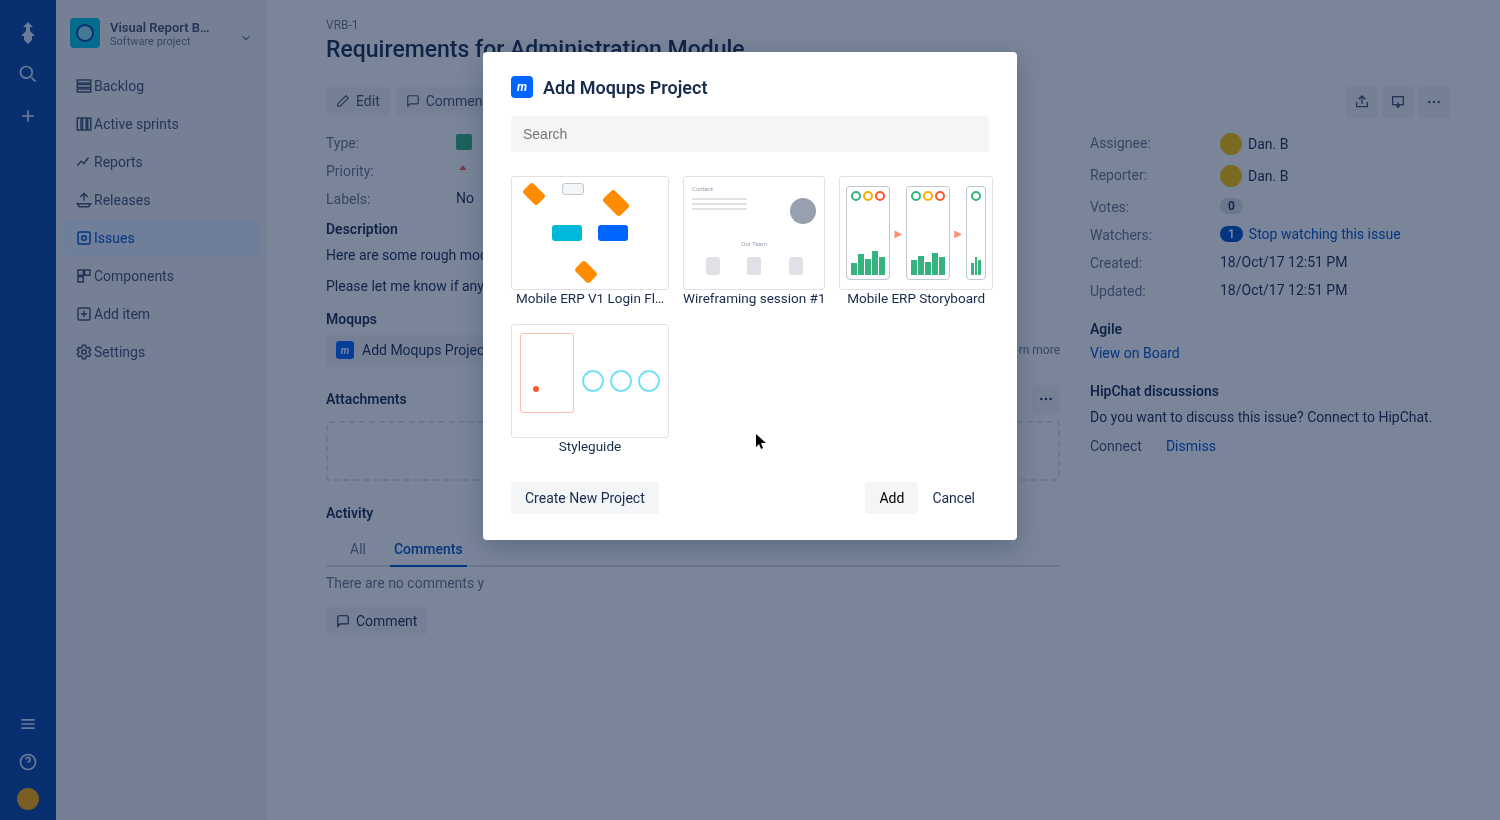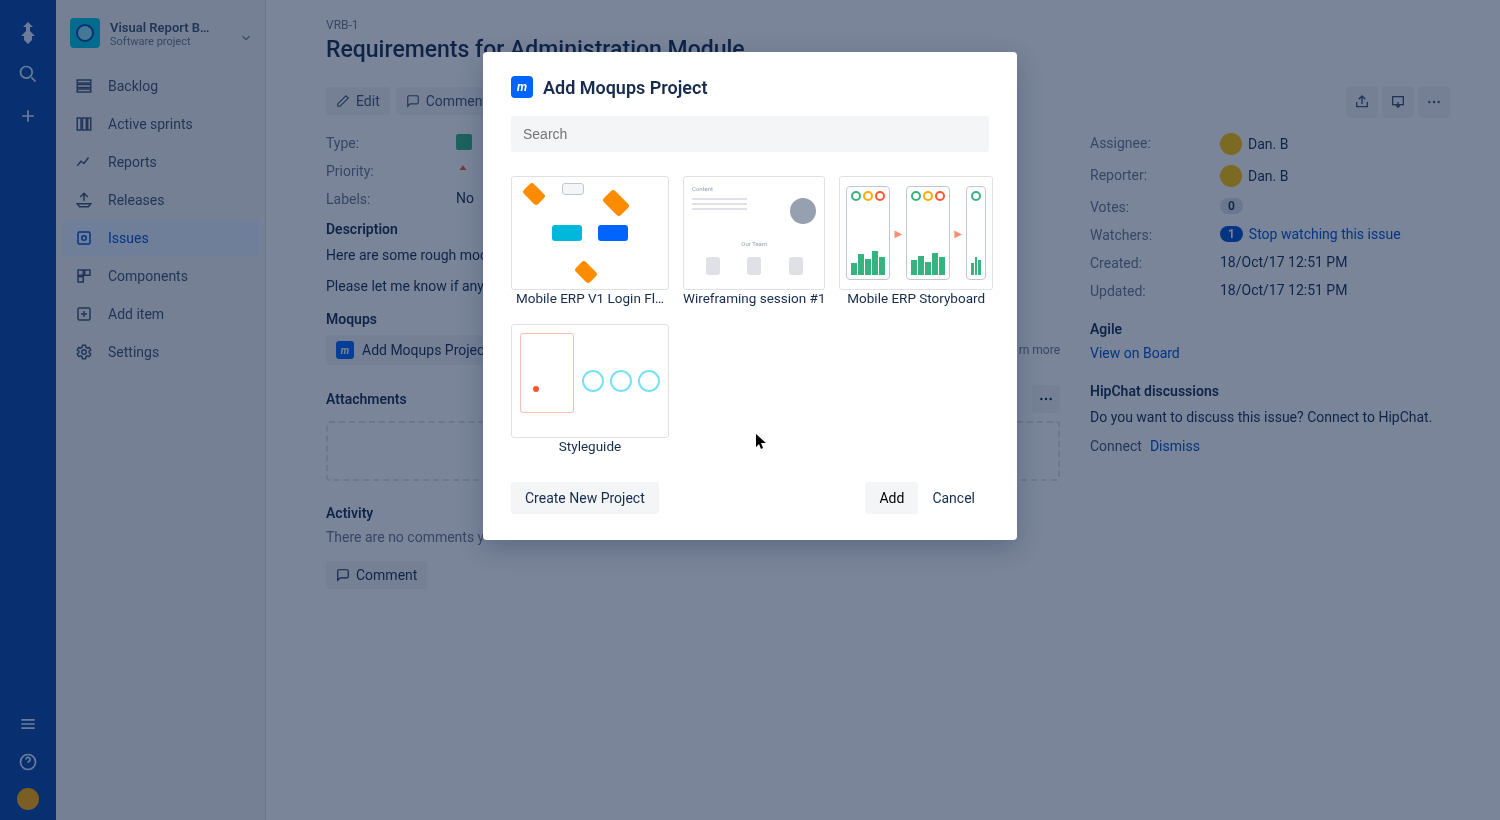--- a/index.html
+++ b/index.html
@@ -14,21 +14,21 @@
 
 .project-sidebar { position: absolute; left: 56px; top: 0; width: 210px; height: 820px; background: #f4f5f7; border-right: 1px solid #dfe1e6; }
 .project-head { display: flex; align-items: flex-end; padding: 18px 12px 16px 14px; gap: 10px; }
 .proj-avatar { width: 30px; height: 30px; border-radius: 4px; background: #00c7e6; display:flex; align-items:center; justify-content:center; }
 .proj-avatar-inner { width: 18px; height: 18px; border-radius:50%; background:#fff8; border:2px solid #0747a6; }
 .proj-meta { flex:1; overflow:hidden; }
 .proj-name { font-weight:600; font-size:13px; white-space:nowrap; overflow:hidden; text-overflow:ellipsis; color:#42526e;}
 .proj-type { font-size:11px; color:#6b778c; }
 .chev { color:#6b778c; }
 .side-items { padding: 4px 6px; }
-.side-item { display:flex; align-items:center; gap:14px; padding:8px 12px; border-radius:4px; color:#42526e; cursor:pointer; margin-bottom:2px;}
+.side-item { display:flex; align-items:center; gap:0; padding:8px 12px; border-radius:4px; color:#42526e; cursor:pointer; margin-bottom:2px;}
 .side-item.active { background:#e6f0ff; color:#0052cc; }
 .side-item .sicn { width:20px; height:20px; display:flex; align-items:center; justify-content:center; }
 
 
 .main { position:absolute; left:266px; top:0; right:0; height:820px; padding: 18px 50px 0 60px; }
 .breadcrumb { font-size:12px; color:#6b778c; margin-bottom:4px; }
 .issue-title { font-size:23px; font-weight:500; margin-bottom:24px; color:#172b4d;}
 .toolbar { display:flex; gap:6px; margin-bottom:18px; }
 .tbtn { display:flex; align-items:center; gap:6px; background:#f4f5f7; border-radius:3px; padding:6px 10px; font-size:14px; color:#42526e; cursor:pointer;}
 .main-body { display:flex; gap:30px; }
@@ -316,20 +316,24 @@
             <svg width="16" height="16" viewBox="0 0 24 24" fill="currentColor">
               <circle cx="5" cy="12" r="1.8"></circle>
               <circle cx="12" cy="12" r="1.8"></circle>
               <circle cx="19" cy="12" r="1.8"></circle>
             </svg>
           </div>
       </div>
       <div class="attach-zone"></div>
 
       <div class="section-h" style="margin-top:24px">Activity</div>
+      <div class="tabs">
+        <div class="tab">All</div>
+        <div class="tab active">Comments</div>
+      </div>
       <div class="empty-c">There are no comments y</div>
       <div class="comment-btn">
           <svg width="14" height="14" viewBox="0 0 24 24" fill="none" stroke="currentColor" stroke-width="2">
             <path d="M21 15a2 2 0 0 1-2 2H7l-4 4V5a2 2 0 0 1 2-2h14a2 2 0 0 1 2 2z"></path>
           </svg>
           <span>Comment</span>
         </div>
     </div>
 
     <div class="right-col">
@@ -367,21 +371,21 @@
       <div class="field-row">
           <div class="field-label">Updated:</div>
           <div class="field-value">18/Oct/17 12:51 PM</div>
         </div>
 
       <div class="section-h" style="margin-top:22px">Agile</div>
       <div class="link">View on Board</div>
 
       <div class="section-h" style="margin-top:22px">HipChat discussions</div>
       <div class="desc-text">Do you want to discuss this issue? Connect to HipChat.</div>
-      <div style="display:flex; gap:8px; margin-top:6px;">
+      <div style="display:flex; gap:24px; margin-top:6px;">
         <span class="link" style="color:#42526e">Connect</span>
         <span class="link">Dismiss</span>
       </div>
     </div>
   </div>
 </div>
 
 <div class="overlay">
   <div class="modal">
     <div class="modal-head">

